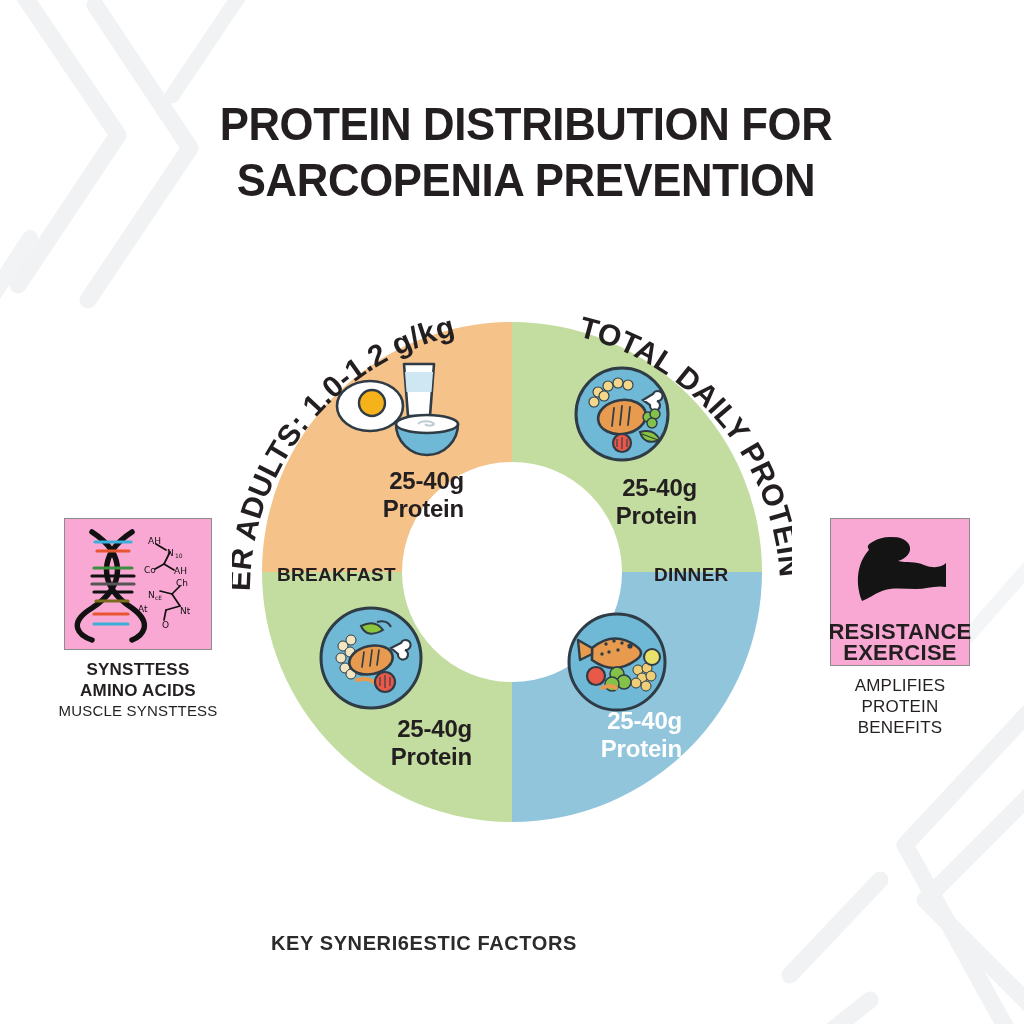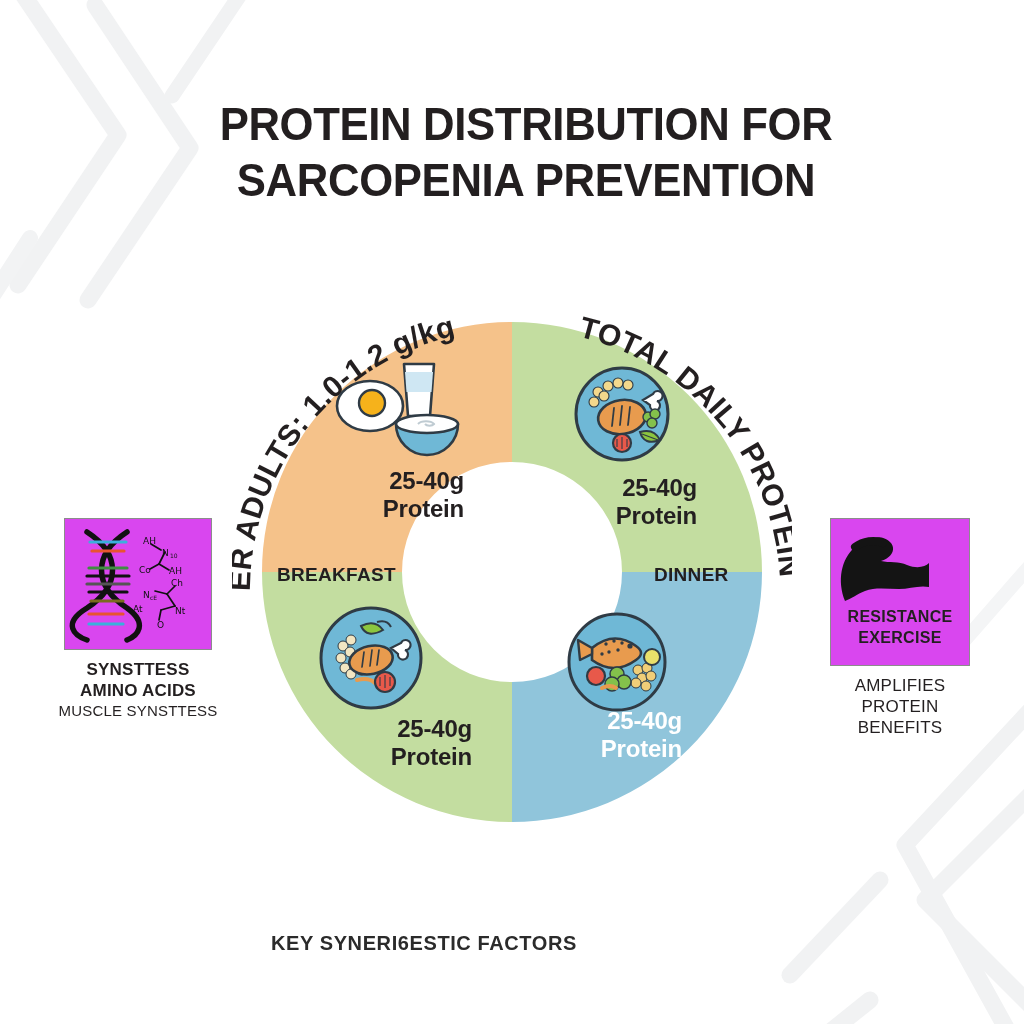--- a/index.html
+++ b/index.html
@@ -75,48 +75,49 @@
     white-space:nowrap;
     margin-top:24px;
   }
 
   .food-icon { position:absolute; z-index:4; }
 
   
   .side-panel { position:absolute; z-index:3; text-align:center; }
   .panel-box {
     border:1.5px solid #8C8C8C;
-    background:#d946ef;
+    background:#f9a8d4;
     display:flex;
+    align-items:center;
     justify-content:center;
     flex-direction:column;
   }
   .panel-caption {
     font-weight:700;
     font-size:17px;
     line-height:21px;
     letter-spacing:0.2px;
     color:#231F20;
     margin-top:9px;
   }
   .panel-caption .sub {
     display:block;
     font-weight:400;
     font-size:15px;
     line-height:19px;
     letter-spacing:0.2px;
   }
   .panel-inner-title {
     font-weight:700;
-    font-size:16px;
+    font-size:22px;
     line-height:21px;
     letter-spacing:0.3px;
     color:#231F20;
     text-align:center;
-    margin-top:1px;
+    margin-top:16px;
   }
 
   
   .footer-note {
     position:absolute;
     left:0; top:932px; width:848px;
     text-align:center;
     font-weight:700;
     font-size:20px;
     letter-spacing:0.6px;

